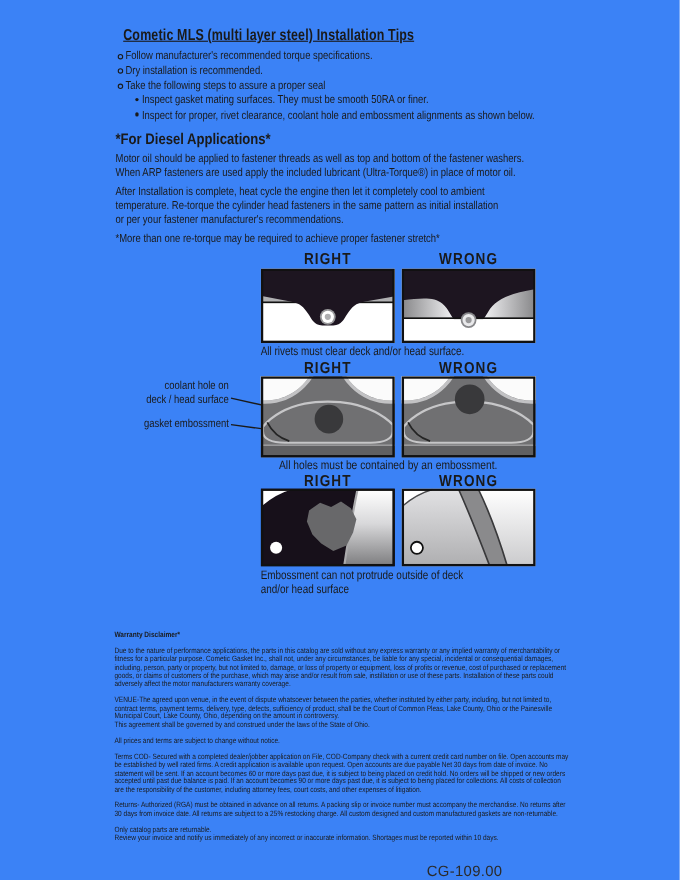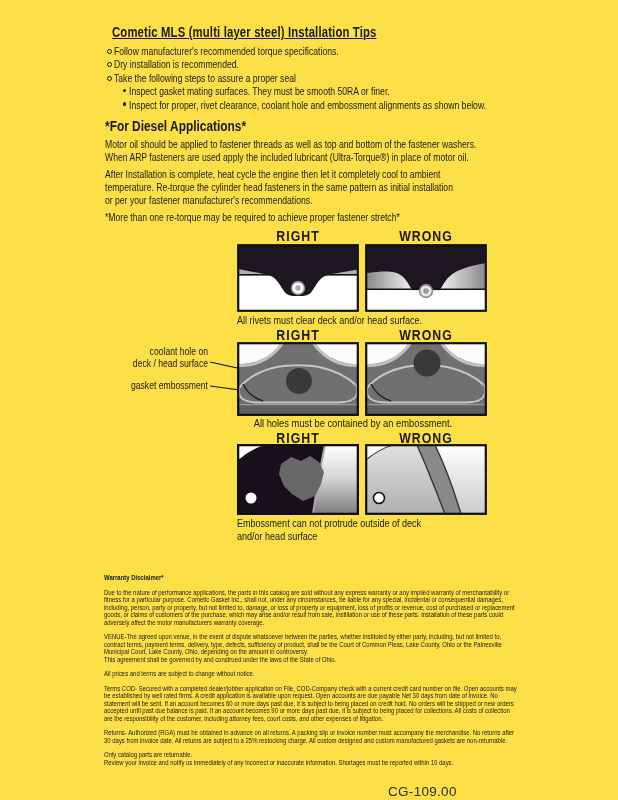--- a/index.html
+++ b/index.html
@@ -1,16 +1,16 @@
 <!DOCTYPE html>
 <html><head>
 <meta charset="utf-8">
 <style>
   html,body{margin:0;padding:0;background:#ffffff;}
-  .page{position:relative;width:618px;height:800px;background:#fde047;overflow:hidden;
+  .page{position:relative;width:618px;height:800px;background:#3b82f6;overflow:hidden;
         font-family:"Liberation Sans","DejaVu Sans",sans-serif;color:#1a1a1a;}
   .abs{position:absolute;}
   .cond{transform:scaleX(0.82);transform-origin:left top;white-space:nowrap;}
   .condc{transform:scaleX(0.85);transform-origin:center top;white-space:nowrap;}
   .condr{transform:scaleX(0.82);transform-origin:right top;}
   .title{font-size:14.5px;font-weight:bold;text-decoration:underline;
          transform:scaleX(0.78);transform-origin:left top;white-space:nowrap;letter-spacing:0.2px;}
   .body-text{font-size:10.5px;line-height:13.4px;}
   .pre{white-space:pre-line;}
   .bullet-ring{position:absolute;width:3px;height:3px;border:1px solid #1a1a1a;border-radius:50%;}

